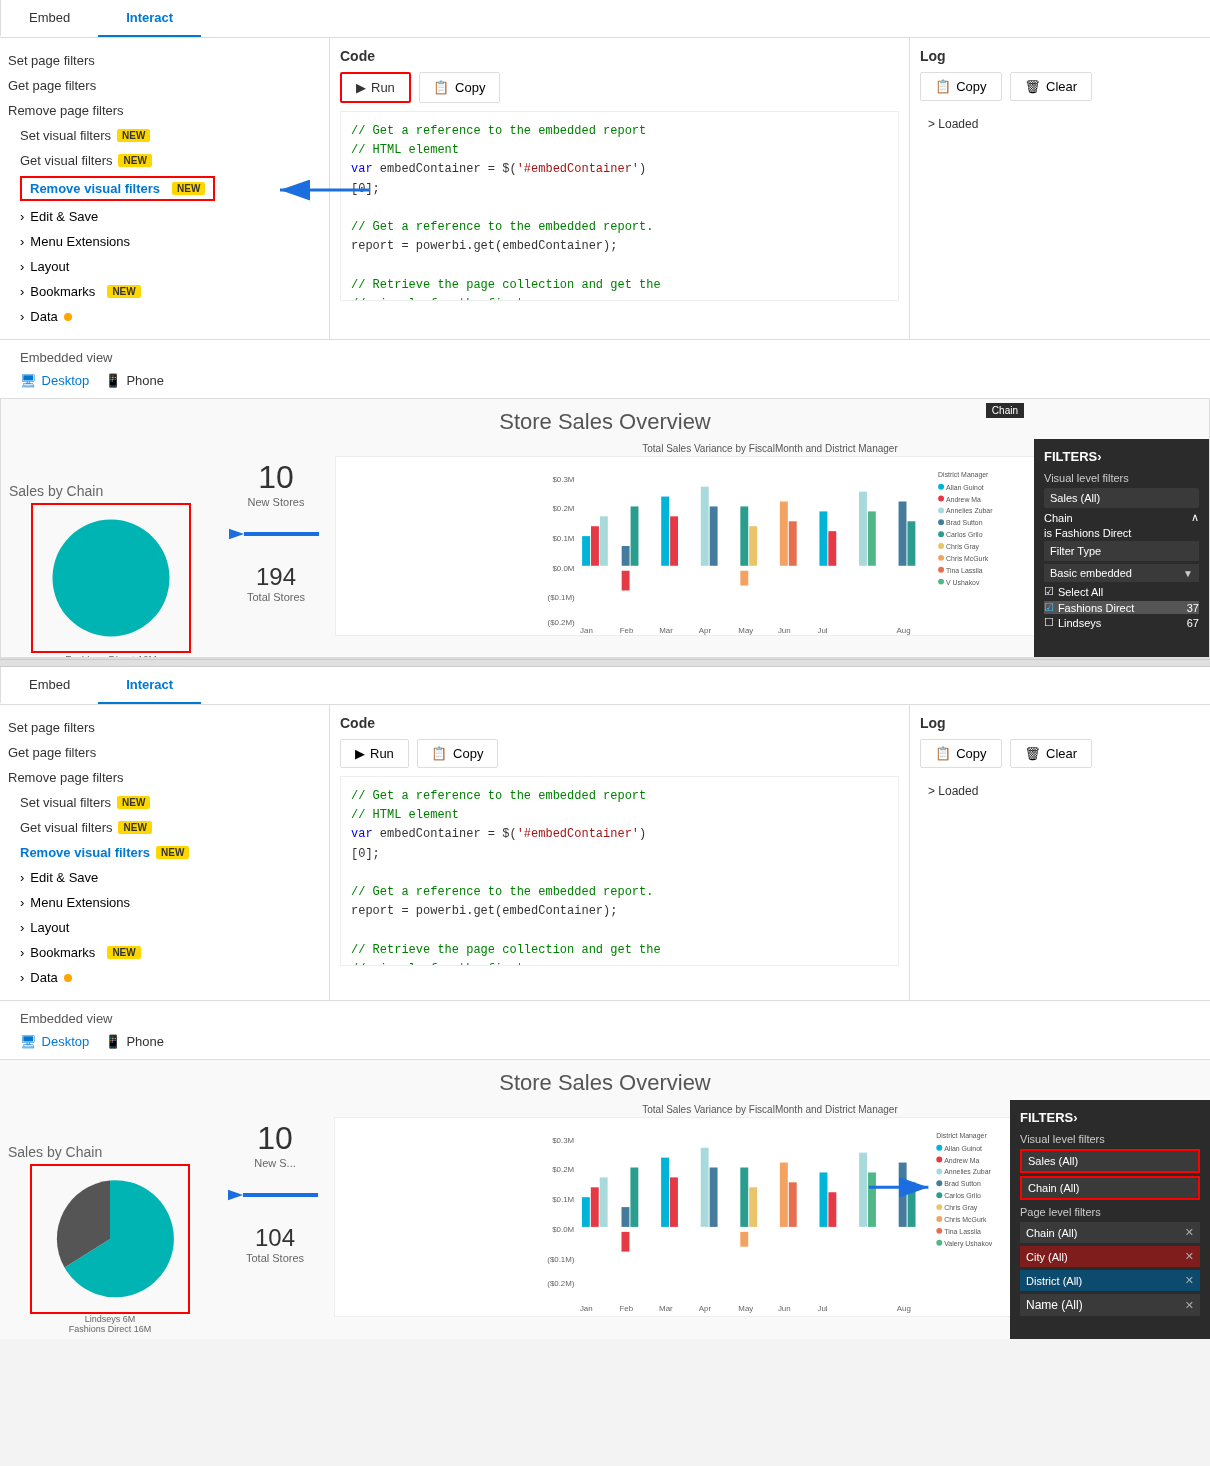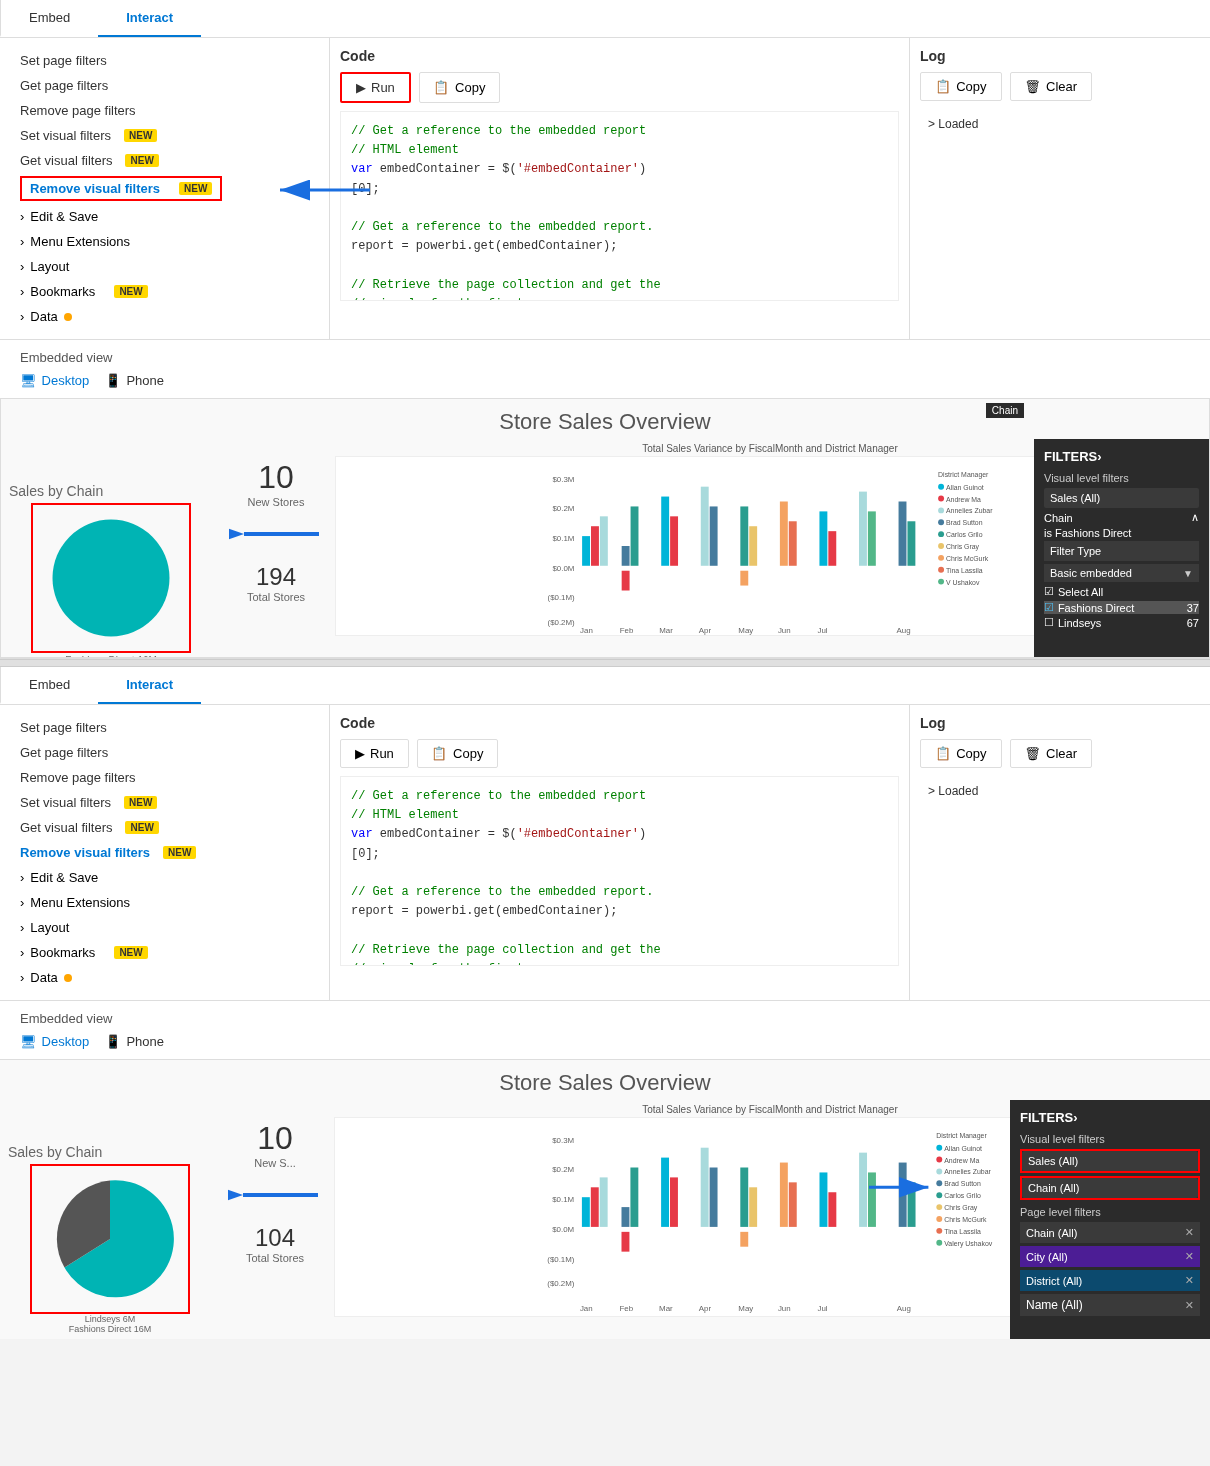--- a/index.html
+++ b/index.html
@@ -10,22 +10,22 @@
     .tabs-row { display: flex; border-bottom: 1px solid #ddd; }
     .tab { padding: 10px 28px; cursor: pointer; font-size: 13px; color: #333; border-bottom: 2px solid transparent; text-align: center; }
     .tab.active { border-bottom: 2px solid #0078d4; color: #0078d4; font-weight: 600; }
     .tab:first-child { border-left: 1px solid #ddd; }
 
     .main-content { display: flex; }
 
     
     .sidebar { width: 330px; padding: 10px 0; border-right: 1px solid #ddd; min-height: 280px; }
     .sidebar-item { padding: 5px 20px; cursor: pointer; color: #333; font-size: 13px; }
-    .sidebar-item.plain { display: block; width: 100%; margin: 0; border: none; padding: 5px 20px; }
-    .badge-new { background: #ffd700; color: #333; font-size: 10px; font-weight: bold; padding: 1px 5px; border-radius: 2px; margin-left: 13px; }
+    .sidebar-item.plain { display: block; width: 100%; margin: 0; border: none; padding: 5px 8px; }
+    .badge-new { background: #ffd700; color: #333; font-size: 10px; font-weight: bold; padding: 1px 5px; border-radius: 2px; margin-left: 6px; }
     .sidebar-group { padding: 5px 20px; cursor: pointer; font-size: 13px; display: flex; align-items: center; gap: 6px; }
     .code-section { flex: 1; padding: 10px; border-right: 1px solid #ddd; }
     .log-section { width: 300px; padding: 10px; }
     .section-title { font-size: 14px; font-weight: 600; color: #333; margin-bottom: 8px; }
     .toolbar { display: flex; gap: 8px; margin-bottom: 8px; }
     .btn { display: flex; align-items: center; gap: 5px; padding: 6px 14px; border: 1px solid #ddd; background: #fff; cursor: pointer; font-size: 13px; border-radius: 2px; }
     .btn.run { border: 2px solid red; color: #333; }
     .code-block { background: #fff; border: 1px solid #eee; padding: 10px; font-family: 'Courier New', monospace; font-size: 12px; color: #333; line-height: 1.6; overflow-y: auto; max-height: 190px; }
     .code-green { color: #008000; }
     .code-blue { color: #0000ff; }
@@ -568,21 +568,21 @@
           <div class="filter-item" style="margin:0;border:none;">Sales (All)</div>
         </div>
         <div style="border:2px solid red;margin-bottom:6px;">
           <div class="filter-item" style="margin:0;border:none;">Chain (All)</div>
         </div>
         <div class="filter-section-title">Page level filters</div>
         <div style="display:flex;justify-content:space-between;align-items:center;background:#3a3a3a;padding:4px 6px;margin-bottom:3px;">
           <span style="font-size:11px;color:#fff;">Chain (All)</span>
           <span style="font-size:11px;color:#aaa;cursor:pointer;">✕</span>
         </div>
-        <div style="display:flex;justify-content:space-between;align-items:center;background:#4c1d95;padding:4px 6px;margin-bottom:3px;">
+        <div style="display:flex;justify-content:space-between;align-items:center;background:#7f1d1d;padding:4px 6px;margin-bottom:3px;">
           <span style="font-size:11px;color:#fff;">City (All)</span>
           <span style="font-size:11px;color:#aaa;cursor:pointer;">✕</span>
         </div>
         <div style="display:flex;justify-content:space-between;align-items:center;background:#0c4a6e;padding:4px 6px;margin-bottom:3px;">
           <span style="font-size:11px;color:#fff;">District (All)</span>
           <span style="font-size:11px;color:#aaa;cursor:pointer;">✕</span>
         </div>
         <div style="display:flex;justify-content:space-between;align-items:center;background:#3a3a3a;padding:4px 6px;margin-bottom:3px;">
           <span style="font-size:12px;color:#fff;text-align:center;">Name (All)</span>
           <span style="font-size:11px;color:#aaa;cursor:pointer;">✕</span>

